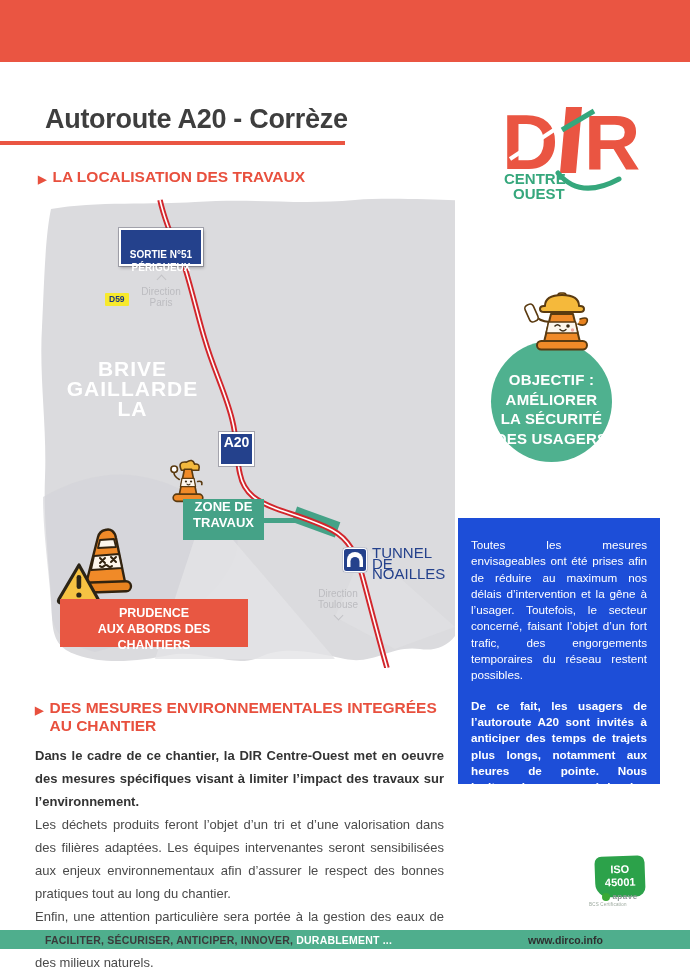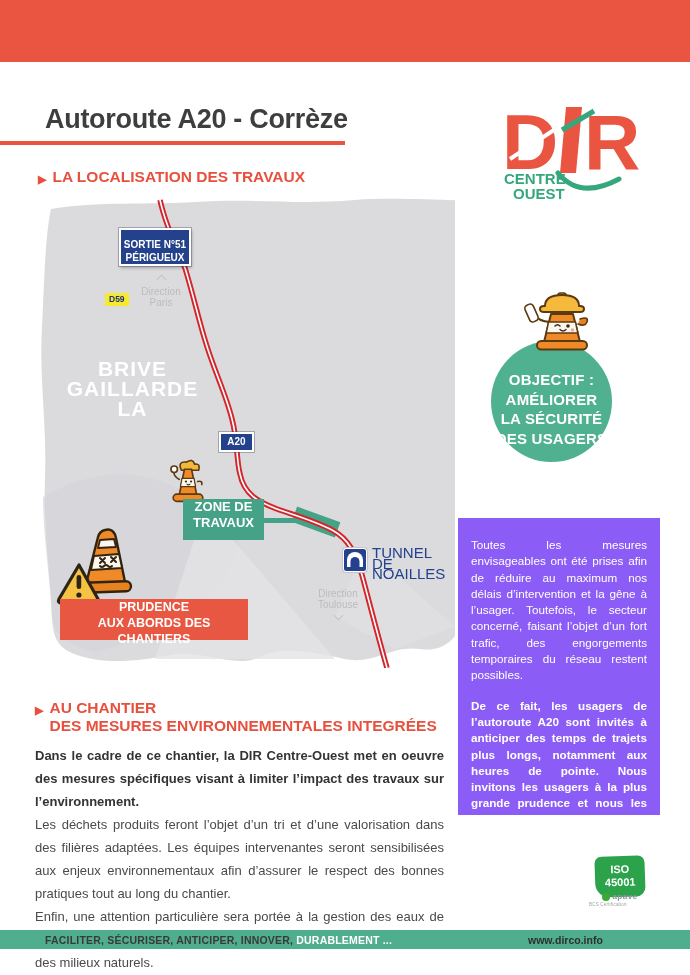--- a/index.html
+++ b/index.html
@@ -21,59 +21,59 @@
   .sec-header { position:absolute; display:flex; color:#E8503E; font-weight:bold; font-size:15.5px; line-height:18px; }
   .sec-header .marker { font-size:11px; margin:2px 6px 0 0; color:#E8503E; }
   .sec1 { left:38px; top:168px; }
   .sec2 { left:35px; top:699px; }
 
   
   .map { position:absolute; left:35px; top:197px; width:420px; height:471px; }
   .map svg.base { position:absolute; left:0; top:0; }
   .map-label { position:absolute; }
   .sign-exit {
-    left:84px; top:31px; width:72px; height:38px; background:#24418C;
+    left:84px; top:31px; width:84px; height:38px; background:#24418C;
     border:2.5px solid #fff; box-shadow:0 0 0 1px rgba(60,60,80,.35), 1px 2px 3px rgba(0,0,0,.25);
-    color:#fff; font-weight:bold; font-size:10px; line-height:13px; text-align:center; padding-top:8px;
+    color:#fff; font-weight:bold; font-size:10px; line-height:13px; text-align:center; padding-top:18px;
   }
   .dir-hint { color:#BCBCC0; font-size:10px; line-height:11px; text-align:center; width:76px; }
   .dir-paris { left:88px; top:78px; }
   .dir-toulouse { left:265px; top:391px; }
   .chev { display:inline-block; width:7px; height:7px; border-left:1.8px solid #C3C3C7; border-top:1.8px solid #C3C3C7; }
   .chev-up { transform:rotate(45deg); margin-bottom:1px; }
   .chev-down { transform:rotate(225deg); margin-top:1px; }
   .d59 { left:70px; top:96px; background:#F7E92C; color:#1D3680; font-size:8.5px; font-weight:bold; padding:1px 4px 2px; border-radius:1px; }
   .city { left:25px; top:162px; width:145px; text-align:center; color:#fff; font-weight:bold; font-size:21px; line-height:20px; letter-spacing:1px; }
   .sign-a20 {
-    left:184px; top:235px; width:35px; height:20px; background:#24418C;
+    left:184px; top:235px; width:35px; height:34px; background:#24418C;
     border:2px solid #fff; box-shadow:0 0 0 1px rgba(60,60,80,.35);
-    color:#fff; font-weight:bold; font-size:10px; text-align:center; line-height:16px;
+    color:#fff; font-weight:bold; font-size:14px; text-align:center; line-height:16px;
   }
   .zone-box {
     left:148px; top:302px; width:81px; height:41px; background:#45A287;
     color:#fff; font-weight:bold; font-size:13px; line-height:16px; text-align:center; 
   }
   .tunnel-icon { left:307px; top:350px; width:26px; height:26px; }
   .tunnel-label { left:337px; top:351px; color:#24418C; font-weight:normal; font-size:15px; line-height:10.5px; }
   .prudence-box {
-    left:25px; top:402px; width:188px; height:41px; background:#E85742;
-    color:#fff; font-weight:bold; font-size:12.5px; line-height:16px; text-align:center; 
+    left:25px; top:402px; width:188px; height:48px; background:#E85742;
+    color:#fff; font-weight:bold; font-size:12.5px; line-height:16px; text-align:center; padding-top:6px;
   }
   .mascot-small { position:absolute; left:131px; top:261px; width:45px; height:47px; }
   .mascot-big { position:absolute; left:17px; top:328px; width:95px; height:88px; }
 
   
   .obj-circle {
     position:absolute; left:491px; top:341px; width:121px; height:121px; border-radius:50%;
     background:#4FB18F; color:#fff; text-align:center; font-weight:bold; font-size:15px;
     line-height:19.5px; letter-spacing:0.2px; padding-top:29px;
   }
   .mascot-obj { position:absolute; left:522px; top:292px; width:80px; height:64px; }
   .notice {
-    position:absolute; left:458px; top:518px; width:202px; height:297px; background:#8b5cf6;
+    position:absolute; left:458px; top:518px; width:202px; height:266px; background:#1d4ed8;
     color:#fff; font-size:11.7px; line-height:16.3px; padding:19px 13px 0; text-align:justify;
   }
   .notice p + p { margin-top:14px; font-weight:bold; }
 
   
   .env-body { position:absolute; left:35px; top:744px; width:409px; font-size:13px; line-height:23px; color:#4A4A4A; text-align:justify; }
   .env-body .lead { font-weight:bold; color:#333; }
 
   
   .iso-badge {
@@ -246,22 +246,22 @@
   </svg>
 
   <div class="notice">
     <p>Toutes les mesures envisageables ont été prises afin de réduire au maximum nos délais d’intervention et la gêne à l’usager. Toutefois, le secteur concerné, faisant l’objet d’un fort trafic, des engorgements temporaires du réseau restent possibles.</p>
     <p>De ce fait, les usagers de l’autoroute A20 sont invités à anticiper des temps de trajets plus longs, notamment aux heures de pointe. Nous invitons les usagers à la plus grande prudence et nous les remercions par avance pour leur compréhension.</p>
   </div>
 
   <div class="sec-header sec2">
     <span class="marker">▶</span>
     <span>
+      <div>DES MESURES ENVIRONNEMENTALES INTEGRÉES</div>
       <div>AU CHANTIER</div>
-      <div>DES MESURES ENVIRONNEMENTALES INTEGRÉES</div>
     </span>
   </div>
 
   <div class="env-body">
     <p class="lead">Dans le cadre de ce chantier, la DIR Centre-Ouest met en oeuvre des mesures spécifiques visant à limiter l’impact des travaux sur l’environnement.</p>
     <p>Les déchets produits feront l’objet d’un tri et d’une valorisation dans des filières adaptées. Les équipes intervenantes seront sensibilisées aux enjeux environnementaux afin d’assurer le respect des bonnes pratiques tout au long du chantier.</p>
     <p>Enfin, une attention particulière sera portée à la gestion des eaux de ruissellement et eaux pluviales, afin de prévenir tout risque de pollution des milieux naturels.</p>
   </div>
 
   <div class="iso-badge">

